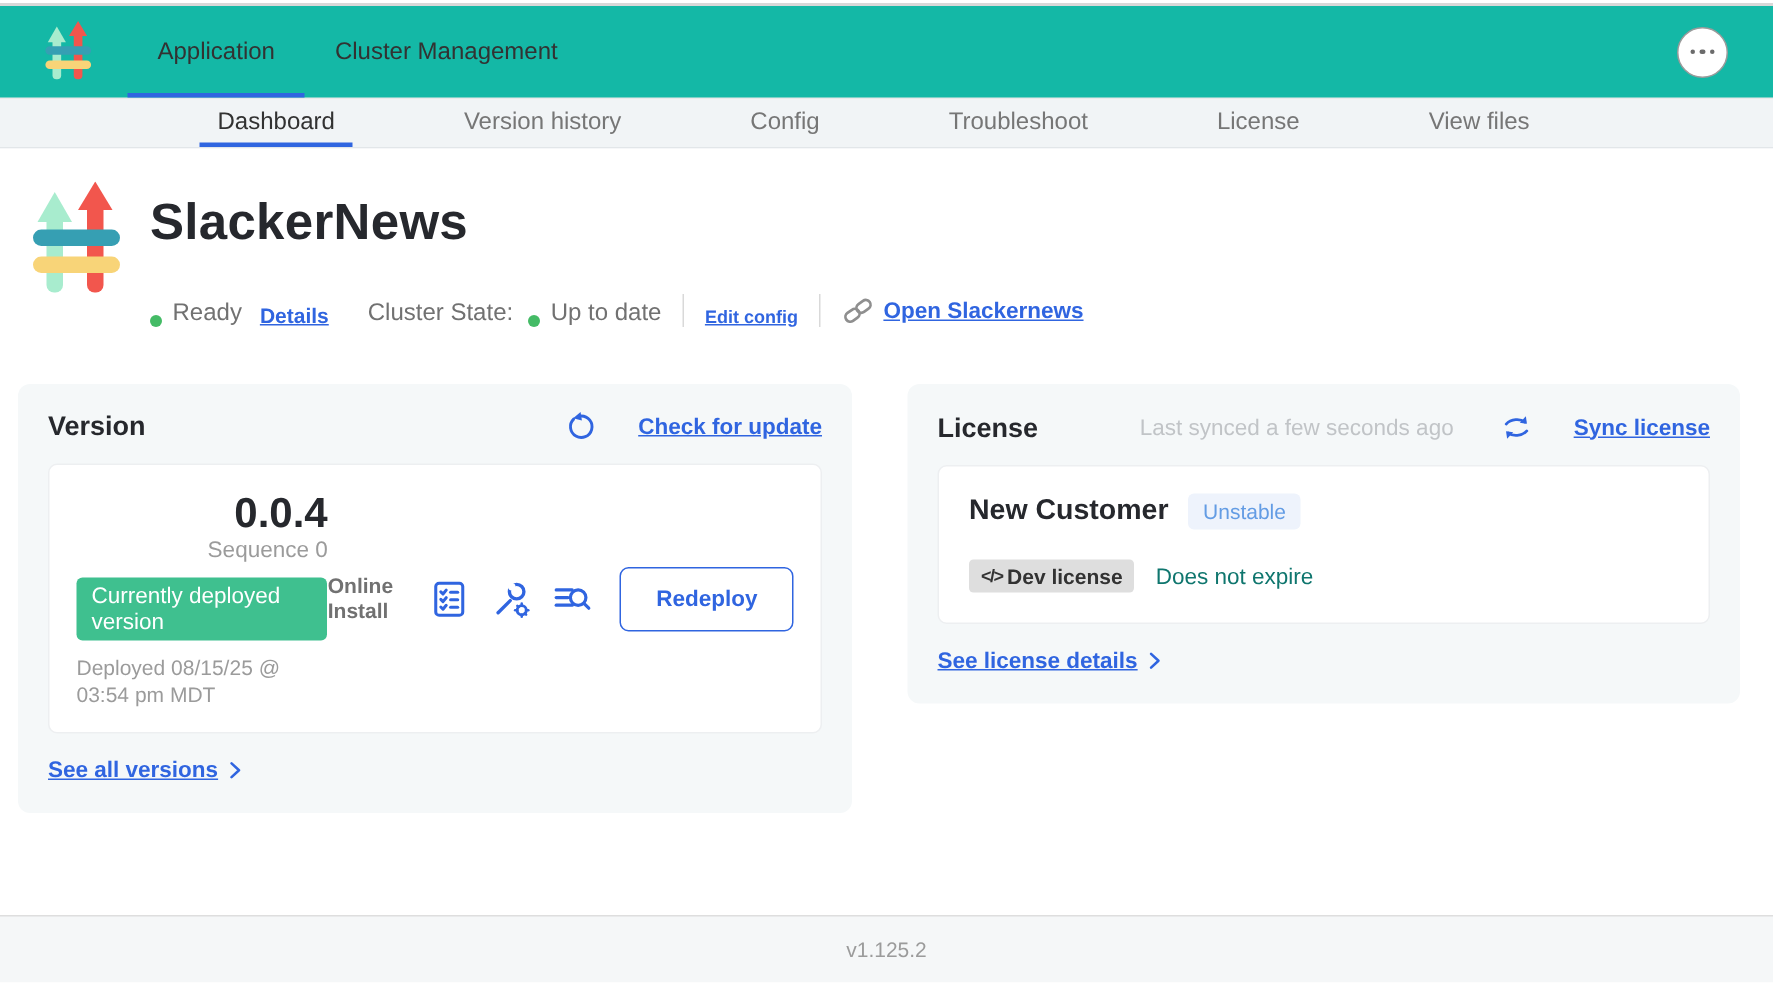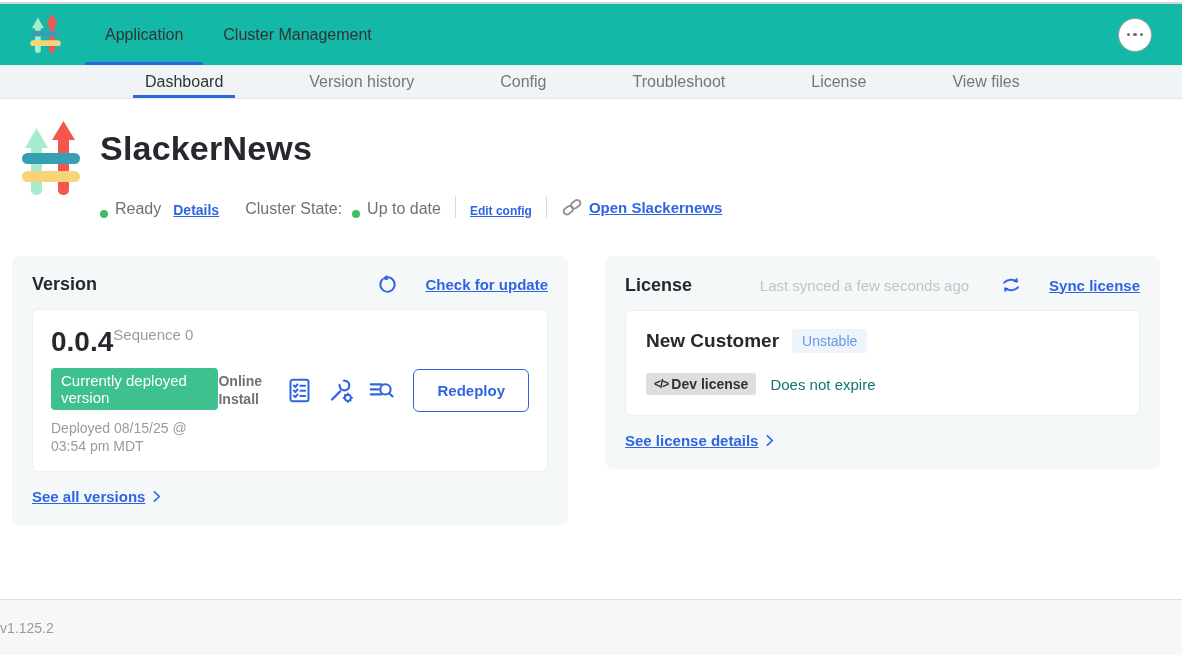--- a/index.html
+++ b/index.html
@@ -52,21 +52,21 @@
   .card-license { flex:1; }
   .card-head { display:flex; align-items:center; justify-content:space-between; margin-bottom:14px; }
   .card-title { font-size:18px; font-weight:700; color:#26282D; }
   .head-right { display:flex; align-items:center; gap:27px; }
   .head-link { font-size:15px; font-weight:700; color:#3065E0; text-decoration:underline; cursor:pointer; }
   .synced-txt { font-size:15px; color:#C1C4C7; margin-right:4px; }
 
   .inner { background:#fff; border:1px solid #EDEFF1; border-radius:6px; }
   .inner-version { padding:16px 18px; display:flex; align-items:center; justify-content:space-between; }
   .v-left {}
-  .v-num-row { display:flex; align-items:flex-start; }
+  .v-num-row { display:flex; align-items:flex-end;flex-direction:column; }
   .v-num { font-size:28px; font-weight:700; color:#26282D; }
   .v-seq { font-size:15px; color:#9B9B9B; margin-left:0; }
   .v-badge { display:inline-block; margin-top:10px; background:#3FC08F; color:#fff;
     font-size:15px; padding:4px 10px; border-radius:4px; }
   .v-deployed { margin-top:9px; font-size:14px; color:#9B9B9B; max-width:225px; line-height:1.3; }
   .v-right { display:flex; align-items:center; gap:14px; }
   .install-type { font-size:14px; font-weight:700; color:#717171; width:54px; line-height:1.25; }
   .icon-btn { background:none; border:none; cursor:pointer; display:flex; padding:0; }
   .redeploy-btn { background:#fff; border:1px solid #3065E0; color:#3065E0; font-weight:700;
     font-size:15px; font-family:inherit; padding:12px 23px; border-radius:6px; cursor:pointer; margin-left:4px; }
@@ -78,22 +78,22 @@
   .lic-name { font-size:19px; font-weight:700; color:#26282D; }
   .lic-channel { margin-left:13px; background:#EEF3FC; color:#639CE4; font-size:14px;
     padding:4px 10px; border-radius:4px; }
   .lic-row2 { display:flex; align-items:center; margin-top:20px; }
   .lic-type { background:#DEDEDE; color:#323232; font-size:14px; font-weight:700;
     padding:3px 8px; border-radius:3px; display:flex; align-items:center; gap:3px; }
   .code-glyph { font-size:12px; font-weight:700; letter-spacing:-1px; }
   .lic-expiry { margin-left:14px; font-size:15px; color:#0f766e; }
 
   
-  .footer { height:56px; background:#F5F7F8; border-top:1px solid #DEDEDE;
-    display:flex; align-items:center; justify-content:flex-start; font-size:14px; color:#9B9B9B; }
+  .footer { height:45px; background:#F5F7F8; border-top:1px solid #DEDEDE;
+    display:flex; align-items:center; justify-content:center; font-size:14px; color:#9B9B9B; }
 </style>
 </head>
 <body>
 
 <div class="page">
 
   <div class="top-strip"></div>
 
   <div class="header">
     <span class="logo-sm">

